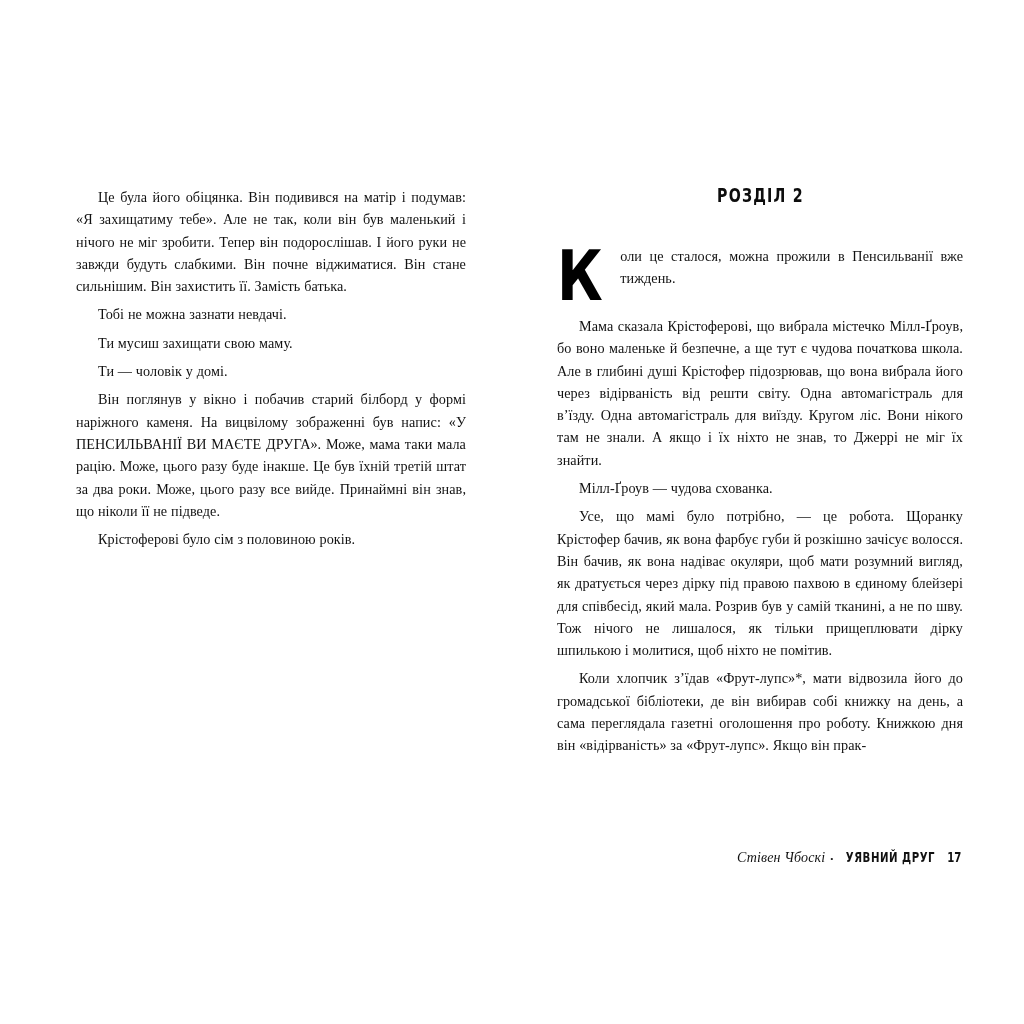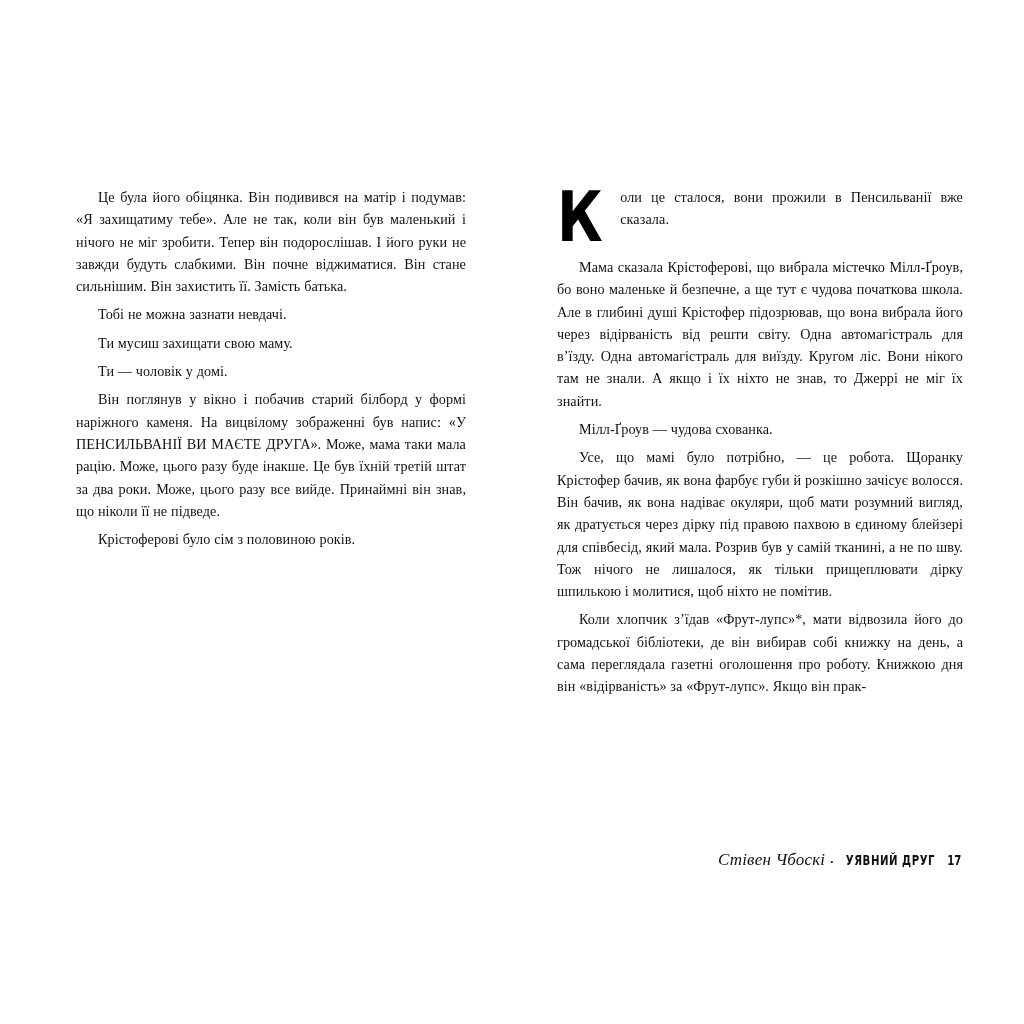--- a/index.html
+++ b/index.html
@@ -123,21 +123,21 @@
     top: 850px;
     width: 406px;
     text-align: right;
     white-space: nowrap;
     font-size: 11.5px;
     color: #111111;
   }
   .foot-author {
     font-style: italic;
     font-family: "Liberation Serif", serif;
-    font-size: 17px;
+    font-size: 14px;
     letter-spacing: 0.01em;
   }
   .foot-sep {
     display: inline-block;
     margin: 0 5px;
     font-size: 9px;
     vertical-align: middle;
   }
   .foot-title {
     font-family: "DejaVu Sans", sans-serif;
@@ -167,24 +167,27 @@
     <p class="body">Це була його обіцянка. Він подивився на матір і подумав: «Я захищатиму тебе». Але не так, коли він був маленький і нічого не міг зробити. Тепер він подорослішав. І його руки не завжди будуть слабкими. Він почне віджиматися. Він стане сильнішим. Він захистить її. Замість батька.</p>
     <p class="body">Тобі не можна зазнати невдачі.</p>
     <p class="body">Ти мусиш захищати свою маму.</p>
     <p class="body">Ти — чоловік у домі.</p>
     <p class="body">Він поглянув у вікно і побачив старий білборд у формі наріжного каменя. На вицвілому зображенні був напис: «У ПЕНСИЛЬВАНІЇ ВИ МАЄТЕ ДРУГА». Може, мама таки мала рацію. Може, цього разу буде інакше. Це був їхній третій штат за два роки. Може, цього разу все вийде. Принаймні він знав, що ніколи її не підведе.</p>
     <p class="body">Крістоферові було сім з половиною років.</p>
   </div>
 
   <div class="page-recto">
 
+    <div class="chapter-head">
+      <span class="chapter-title">РОЗДІЛ 2</span>
+    </div>
 
     <div class="drop-para">
       <span class="dropcap">К</span>
-      <p class="body">оли це сталося, вони прожили в Пенсильванії вже сказала.</p>
+      <p class="body">оли це сталося, можна прожили в Пенсильванії вже тиждень.</p>
     </div>
 
     <p class="body">Мама сказала Крістоферові, що вибрала містечко Мілл-Ґроув, бо воно маленьке й безпечне, а ще тут є чудова початкова школа. Але в глибині душі Крістофер підозрював, що вона вибрала його через відірваність від решти світу. Одна автомагістраль для в’їзду. Одна автомагістраль для виїзду. Кругом ліс. Вони нікого там не знали. А якщо і їх ніхто не знав, то Джеррі не міг їх знайти.</p>
     <p class="body">Мілл-Ґроув — чудова схованка.</p>
     <p class="body">Усе, що мамі було потрібно, — це робота. Щоранку Крістофер бачив, як вона фарбує губи й розкішно зачісує волосся. Він бачив, як вона надіває окуляри, щоб мати розумний вигляд, як дратується через дірку під правою пахвою в єдиному блейзері для співбесід, який мала. Розрив був у самій тканині, а не по шву. Тож нічого не лишалося, як тільки прищеплювати дірку шпилькою і молитися, щоб ніхто не помітив.</p>
     <p class="body">Коли хлопчик з’їдав «Фрут-лупс»*, мати відвозила його до громадської бібліотеки, де він вибирав собі книжку на день, а сама переглядала газетні оголошення про роботу. Книжкою дня він «відірваність» за «Фрут-лупс». Якщо він прак-</p>
 
   </div>
 
   <div class="running-foot">

